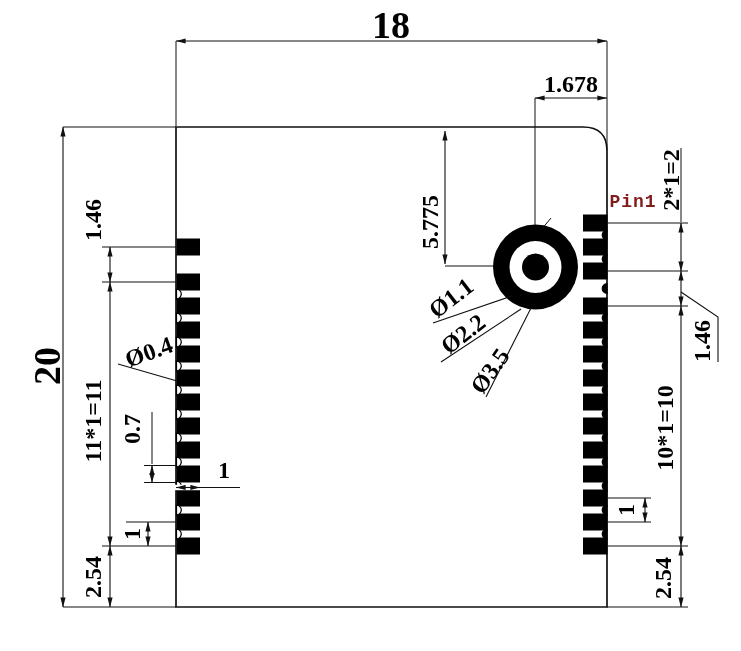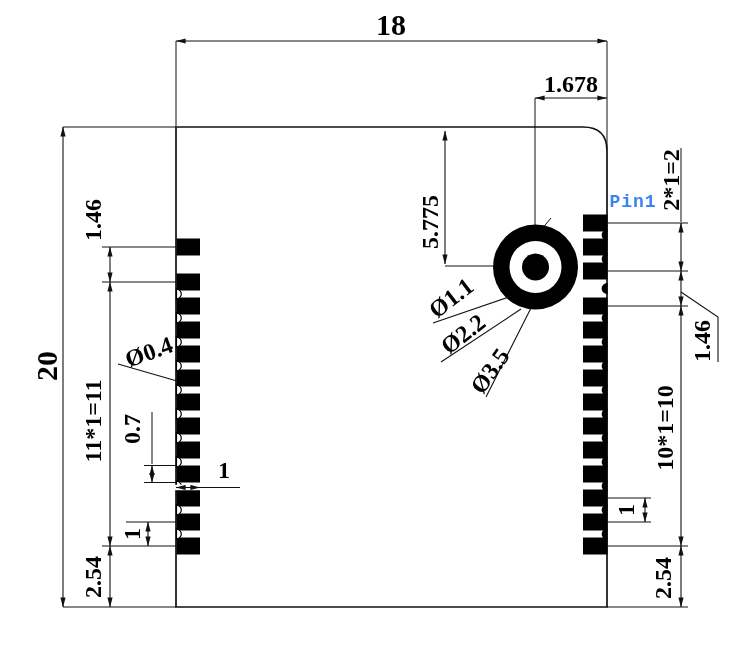--- a/index.html
+++ b/index.html
@@ -1,24 +1,24 @@
 <!DOCTYPE html>
 <html><head>
 <meta charset="utf-8">
 <style>
   html,body{margin:0;padding:0;background:#fff;}
   .canvas{position:relative;width:741px;height:651px;background:#ffffff;overflow:hidden;
           font-family:"Liberation Serif","DejaVu Serif",serif;}
   svg{position:absolute;left:0;top:0;}
   .lbl{position:absolute;white-space:nowrap;color:#000;font-weight:700;
        font-size:24px;line-height:1;transform:translate(-50%,-50%);}
-  .big{font-size:30px;}
+  .big{font-size:38px;}
   .r90{transform:translate(-50%,-50%) rotate(-90deg);}
   .pin1{font-family:"Liberation Mono","DejaVu Sans Mono",monospace;font-weight:700;
-        font-size:18px;color:#3b82f6;letter-spacing:1px;transform:translate(-50%,-50%);}
+        font-size:18px;color:#7f1d1d;letter-spacing:1px;transform:translate(-50%,-50%);}
 </style>
 </head>
 <body>
 
 <div class="canvas">
 
 <svg width="741" height="651" viewBox="0 0 741 651">
   <defs>
     <marker id="ar" viewBox="0 0 10 6" refX="9.6" refY="3" markerWidth="10" markerHeight="6" orient="auto-start-reverse" markerUnits="userSpaceOnUse">
       <path d="M10,3 L0,0.4 L0,5.6 Z" fill="#111"></path>

